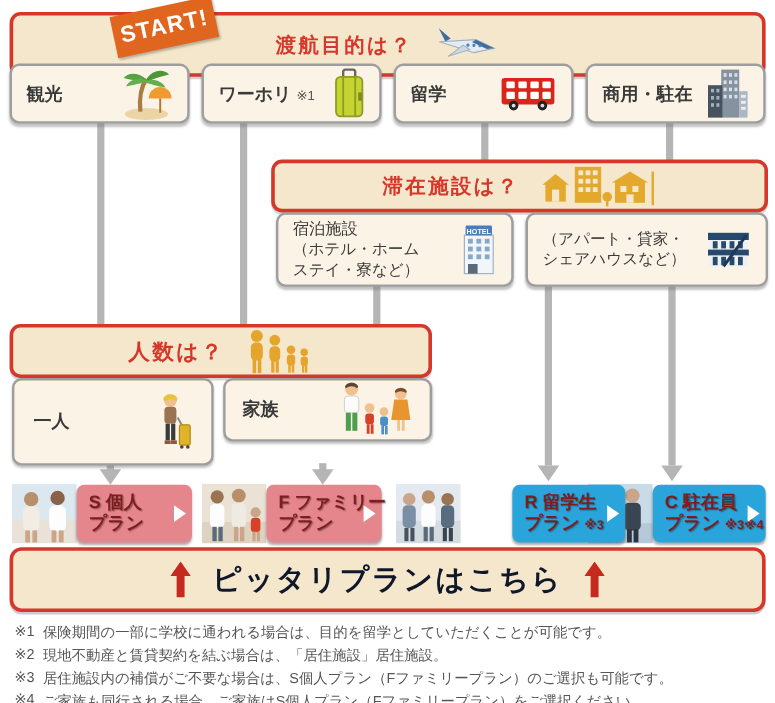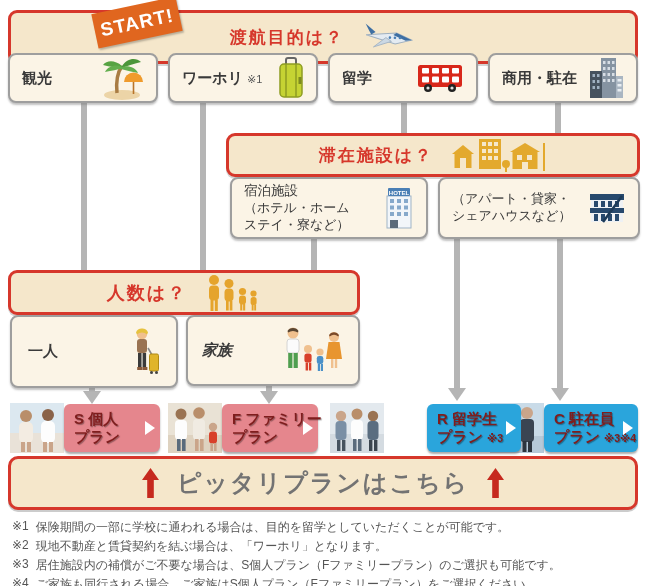--- a/index.html
+++ b/index.html
@@ -27,21 +27,21 @@
   
   .photo{position:absolute;width:54px;height:50px;overflow:hidden;z-index:2;}
   .plan{position:absolute;box-sizing:border-box;height:48px;border-radius:6px;color:#7f1d1d;font-weight:bold;display:flex;flex-direction:column;justify-content:center;padding:3px 16px 3px 10px;z-index:3;box-shadow:0 2px 2px rgba(90,90,90,.5);text-shadow:1px 1px 1px rgba(0,0,0,.35);cursor:pointer;}
   .plan .l1{font-size:15px;line-height:1.2;white-space:nowrap;}
   .plan .l2{font-size:15px;line-height:1.2;white-space:nowrap;display:flex;align-items:baseline;gap:4px;}
   .plan .pn{font-size:10.5px;}
   .ptr{position:absolute;right:5px;top:50%;transform:translateY(-50%);width:0;height:0;border-top:7px solid transparent;border-bottom:7px solid transparent;border-left:10px solid #fff;}
 
   
   #goal{position:absolute;left:8px;top:456px;width:630px;height:54px;box-sizing:border-box;background:#f5e7cb;border:3px solid #d6372b;border-radius:10px;display:flex;align-items:center;justify-content:center;gap:18px;z-index:2;box-shadow:0 2px 0 rgba(170,170,170,.6);}
-  #goal .q{color:#737373;font-weight:bold;font-size:24px;letter-spacing:2px;white-space:nowrap;}
+  #goal .q{color:#0f172a;font-weight:bold;font-size:24px;letter-spacing:2px;white-space:nowrap;}
 
   
   .fn{position:absolute;left:12px;display:flex;gap:7px;font-size:12px;color:#555;white-space:nowrap;z-index:2;}
   .fn .mk{flex:0 0 auto;}
 </style>
 </head>
 <body>
 
 <div id="stage">
 
@@ -271,21 +271,21 @@
       <rect x="8" y="27" width="3.5" height="14" fill="#3a3a3a"></rect>
         <rect x="12.6" y="27" width="3.5" height="14" fill="#3a3a3a"></rect>
       <rect x="7.2" y="41" width="5" height="3" fill="#8a5a3a"></rect>
         <rect x="12.4" y="41" width="5" height="3" fill="#8a5a3a"></rect>
       <line x1="18" y1="22" x2="22" y2="29" stroke="#888" stroke-width="1.6"></line>
       <rect x="19.5" y="28" width="9" height="17" rx="1.5" fill="#e0b42a" stroke="#b08a14" stroke-width="1"></rect>
       <circle cx="21.5" cy="46.5" r="1.5" fill="#444"></circle>
         <circle cx="26.5" cy="46.5" r="1.5" fill="#444"></circle>
     </svg>
   </div>
-  <div class="opt" style="left:186px;top:315px;width:174px;height:71px;padding:4px 14px;font-style:italic;">
+  <div class="opt" style="left:186px;top:315px;width:174px;height:53px;padding:4px 14px;">
     <span class="lbl">家族</span>
     <svg width="62" height="52" viewBox="0 0 62 52">
       <circle cx="11" cy="8" r="5.5" fill="#f0c08e"></circle>
         <path d="M5.5,6 a6,5 0 0 1 11,0 l-0.8,1.5 a7,6 0 0 0 -9.5,0 Z" fill="#5a4632"></path>
       <rect x="5" y="14" width="12" height="14" rx="3" fill="#fbfbfb" stroke="#ccc" stroke-width="0.8"></rect>
       <rect x="6.2" y="28" width="4.2" height="15" fill="#4f9e4f"></rect>
         <rect x="11.6" y="28" width="4.2" height="15" fill="#4f9e4f"></rect>
       <circle cx="26" cy="24" r="4" fill="#f0c08e"></circle>
       <rect x="22.4" y="28.5" width="7.2" height="9" rx="2.5" fill="#d8402a"></rect>
       <rect x="23.6" y="37.5" width="2.4" height="8" fill="#d8402a"></rect>
@@ -412,21 +412,21 @@
       <polygon points="8.5,0 17,12 11.8,12 11.8,30 5.2,30 5.2,12 0,12" fill="#c6291e"></polygon>
     </svg>
   </div>
 
   <div class="fn" style="top:519px;">
       <span class="mk">※1</span>
       <span>保険期間の一部に学校に通われる場合は、目的を留学としていただくことが可能です。</span>
     </div>
   <div class="fn" style="top:538px;">
       <span class="mk">※2</span>
-      <span>現地不動産と賃貸契約を結ぶ場合は、「ワーホリ」となります。</span>
+      <span>現地不動産と賃貸契約を結ぶ場合は、「居住施設」居住施設。</span>
     </div>
   <div class="fn" style="top:557px;">
       <span class="mk">※3</span>
       <span>居住施設内の補償がご不要な場合は、S個人プラン（Fファミリープラン）のご選択も可能です。</span>
     </div>
   <div class="fn" style="top:576px;">
       <span class="mk">※4</span>
       <span>ご家族も同行される場合、ご家族はS個人プラン（Fファミリープラン）をご選択ください。</span>
     </div>
 

